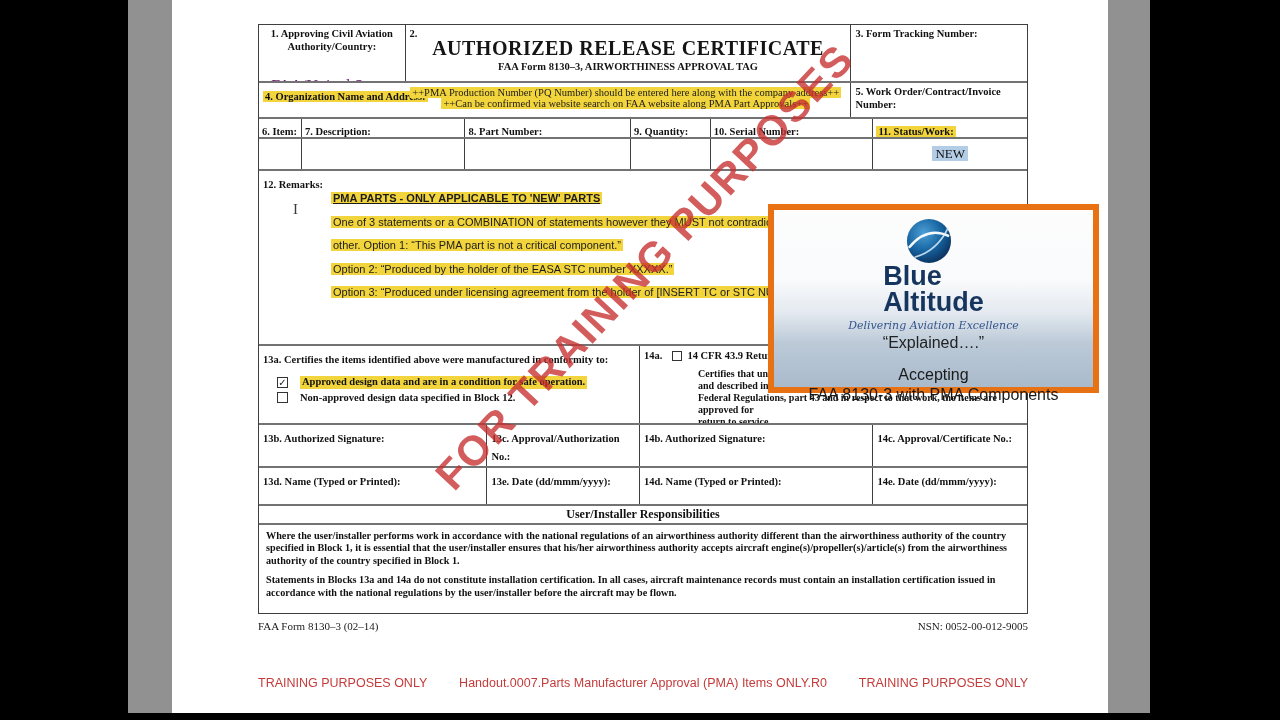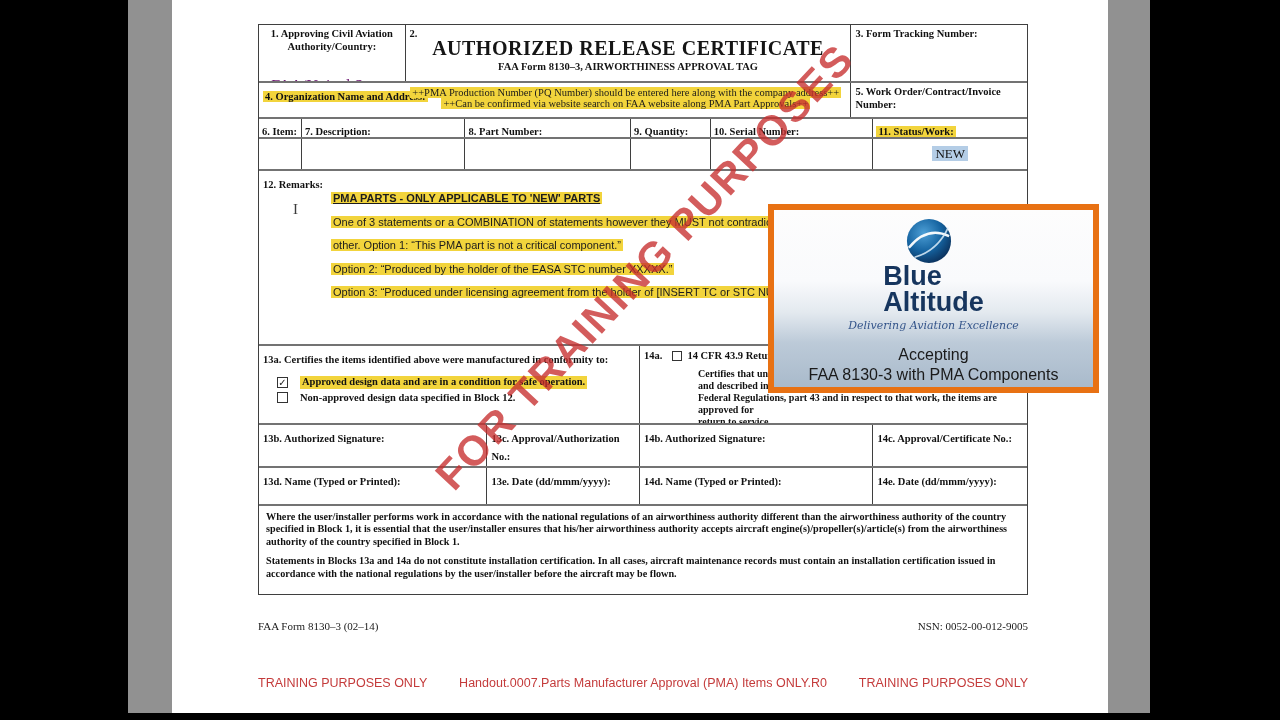--- a/index.html
+++ b/index.html
@@ -205,20 +205,23 @@
         <div class="cell cG4 pad"><span class="lbl">14c.  Approval/Certificate No.:</span></div>
       </div>
 
       <div class="row rowH">
         <div class="cell cG1 pad"><span class="lbl">13d.  Name (Typed or Printed):</span></div>
         <div class="cell cG2 pad"><span class="lbl">13e.  Date (dd/mmm/yyyy):</span></div>
         <div class="cell cG3 pad"><span class="lbl">14d.  Name (Typed or Printed):</span></div>
         <div class="cell cG4 pad"><span class="lbl">14e.  Date (dd/mmm/yyyy):</span></div>
       </div>
 
+      <div class="row rowI">
+        <span class="lbl">User/Installer Responsibilities</span>
+      </div>
 
       <div class="row rowJ">
         <div class="cell cJ">
           <p>Where the user/installer performs work in accordance with the national regulations of an airworthiness authority different than the airworthiness authority of the country specified in Block 1, it is essential that the user/installer ensures that his/her airworthiness authority accepts aircraft engine(s)/propeller(s)/article(s) from the airworthiness authority of the country specified in Block 1.</p>
           <p>Statements in Blocks 13a and 14a do not constitute installation certification.  In all cases, aircraft maintenance records must contain an installation certification issued in accordance with the national regulations by the user/installer before the aircraft may be flown.</p>
         </div>
       </div>
     </div>
 
     <div class="form-footer">
@@ -241,20 +244,21 @@
           <circle cx="24" cy="24" r="23" fill="url(#gg)"></circle>
           <path d="M3 31 Q 22 8 45 19" stroke="#ffffff" fill="none" stroke-width="2.6" opacity="0.95"></path>
           <path d="M9 41 Q 33 34 44 10" stroke="#dcecf8" fill="none" stroke-width="1.8" opacity="0.85"></path>
         </svg>
         <div class="brand-name">
           <div>Blue</div>
           <div>Altitude</div>
         </div>
       </div>
       <div class="tagline">Delivering Aviation Excellence</div>
+      <div class="quote">“Explained….”</div>
       <div class="accepting">Accepting</div>
       <div class="accept2">FAA 8130-3 with PMA Components</div>
     </div>
 
     <div class="bottom-bar">
       <span>TRAINING PURPOSES ONLY</span>
       <span>Handout.0007.Parts Manufacturer Approval (PMA) Items ONLY.R0</span>
       <span>TRAINING PURPOSES ONLY</span>
     </div>
 

